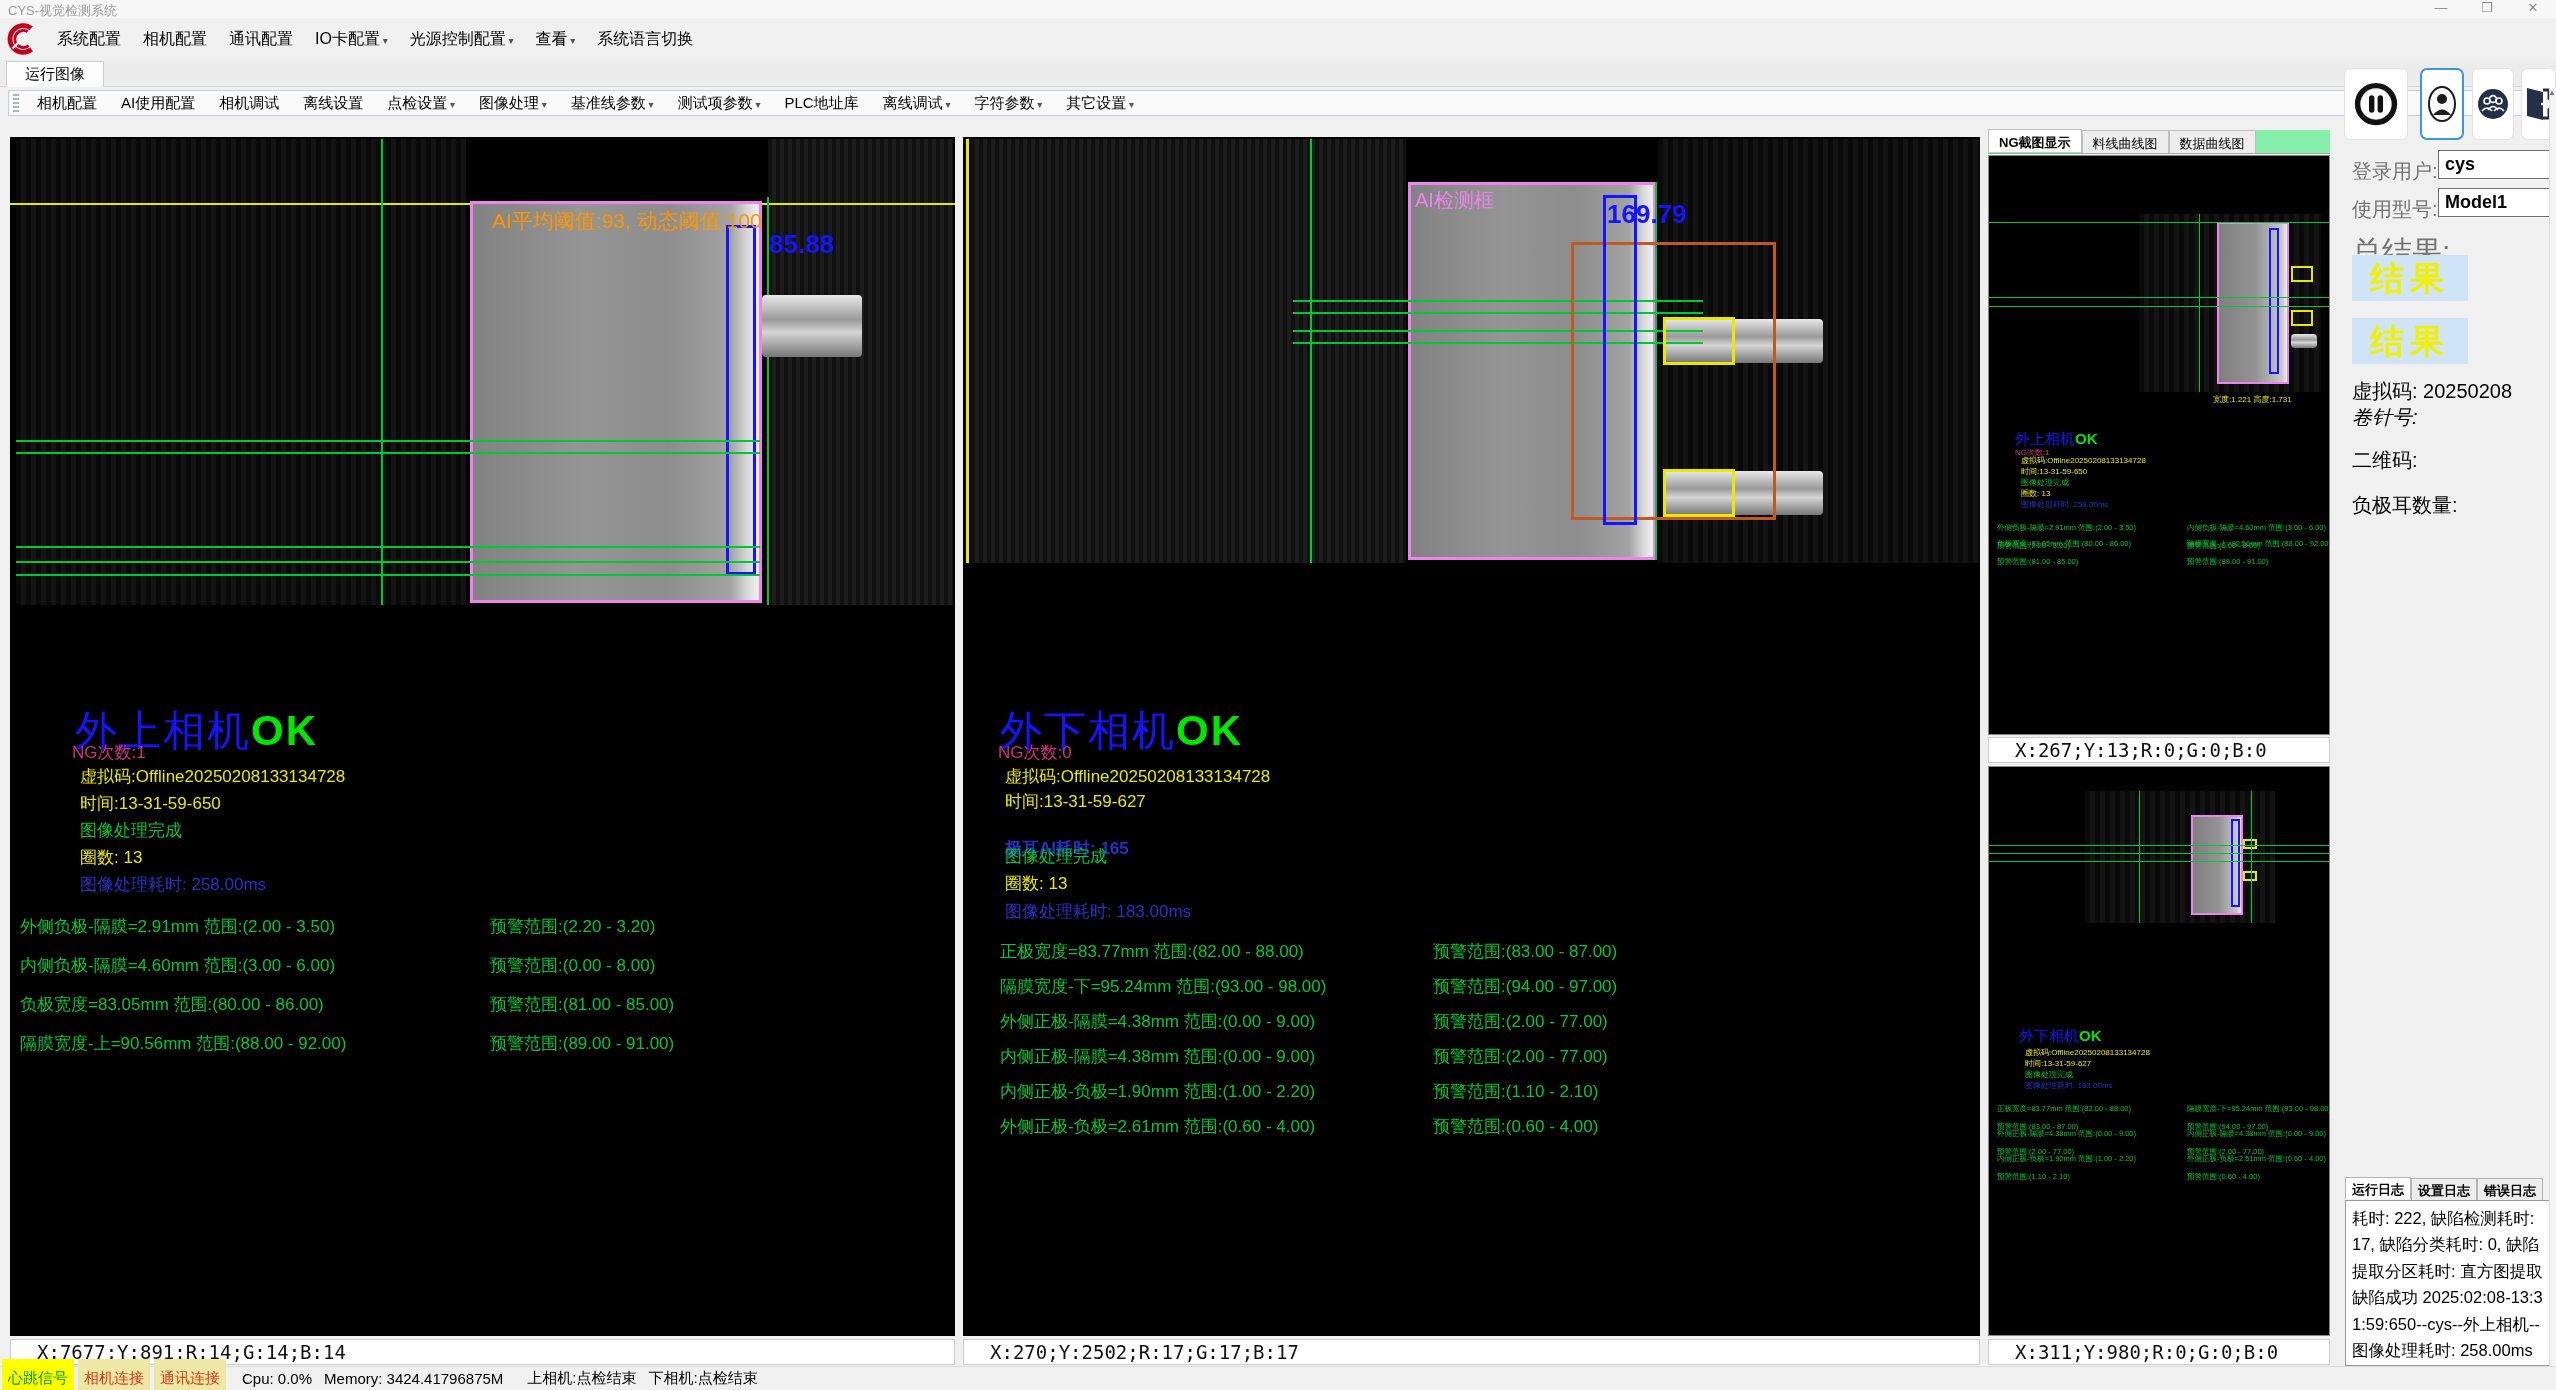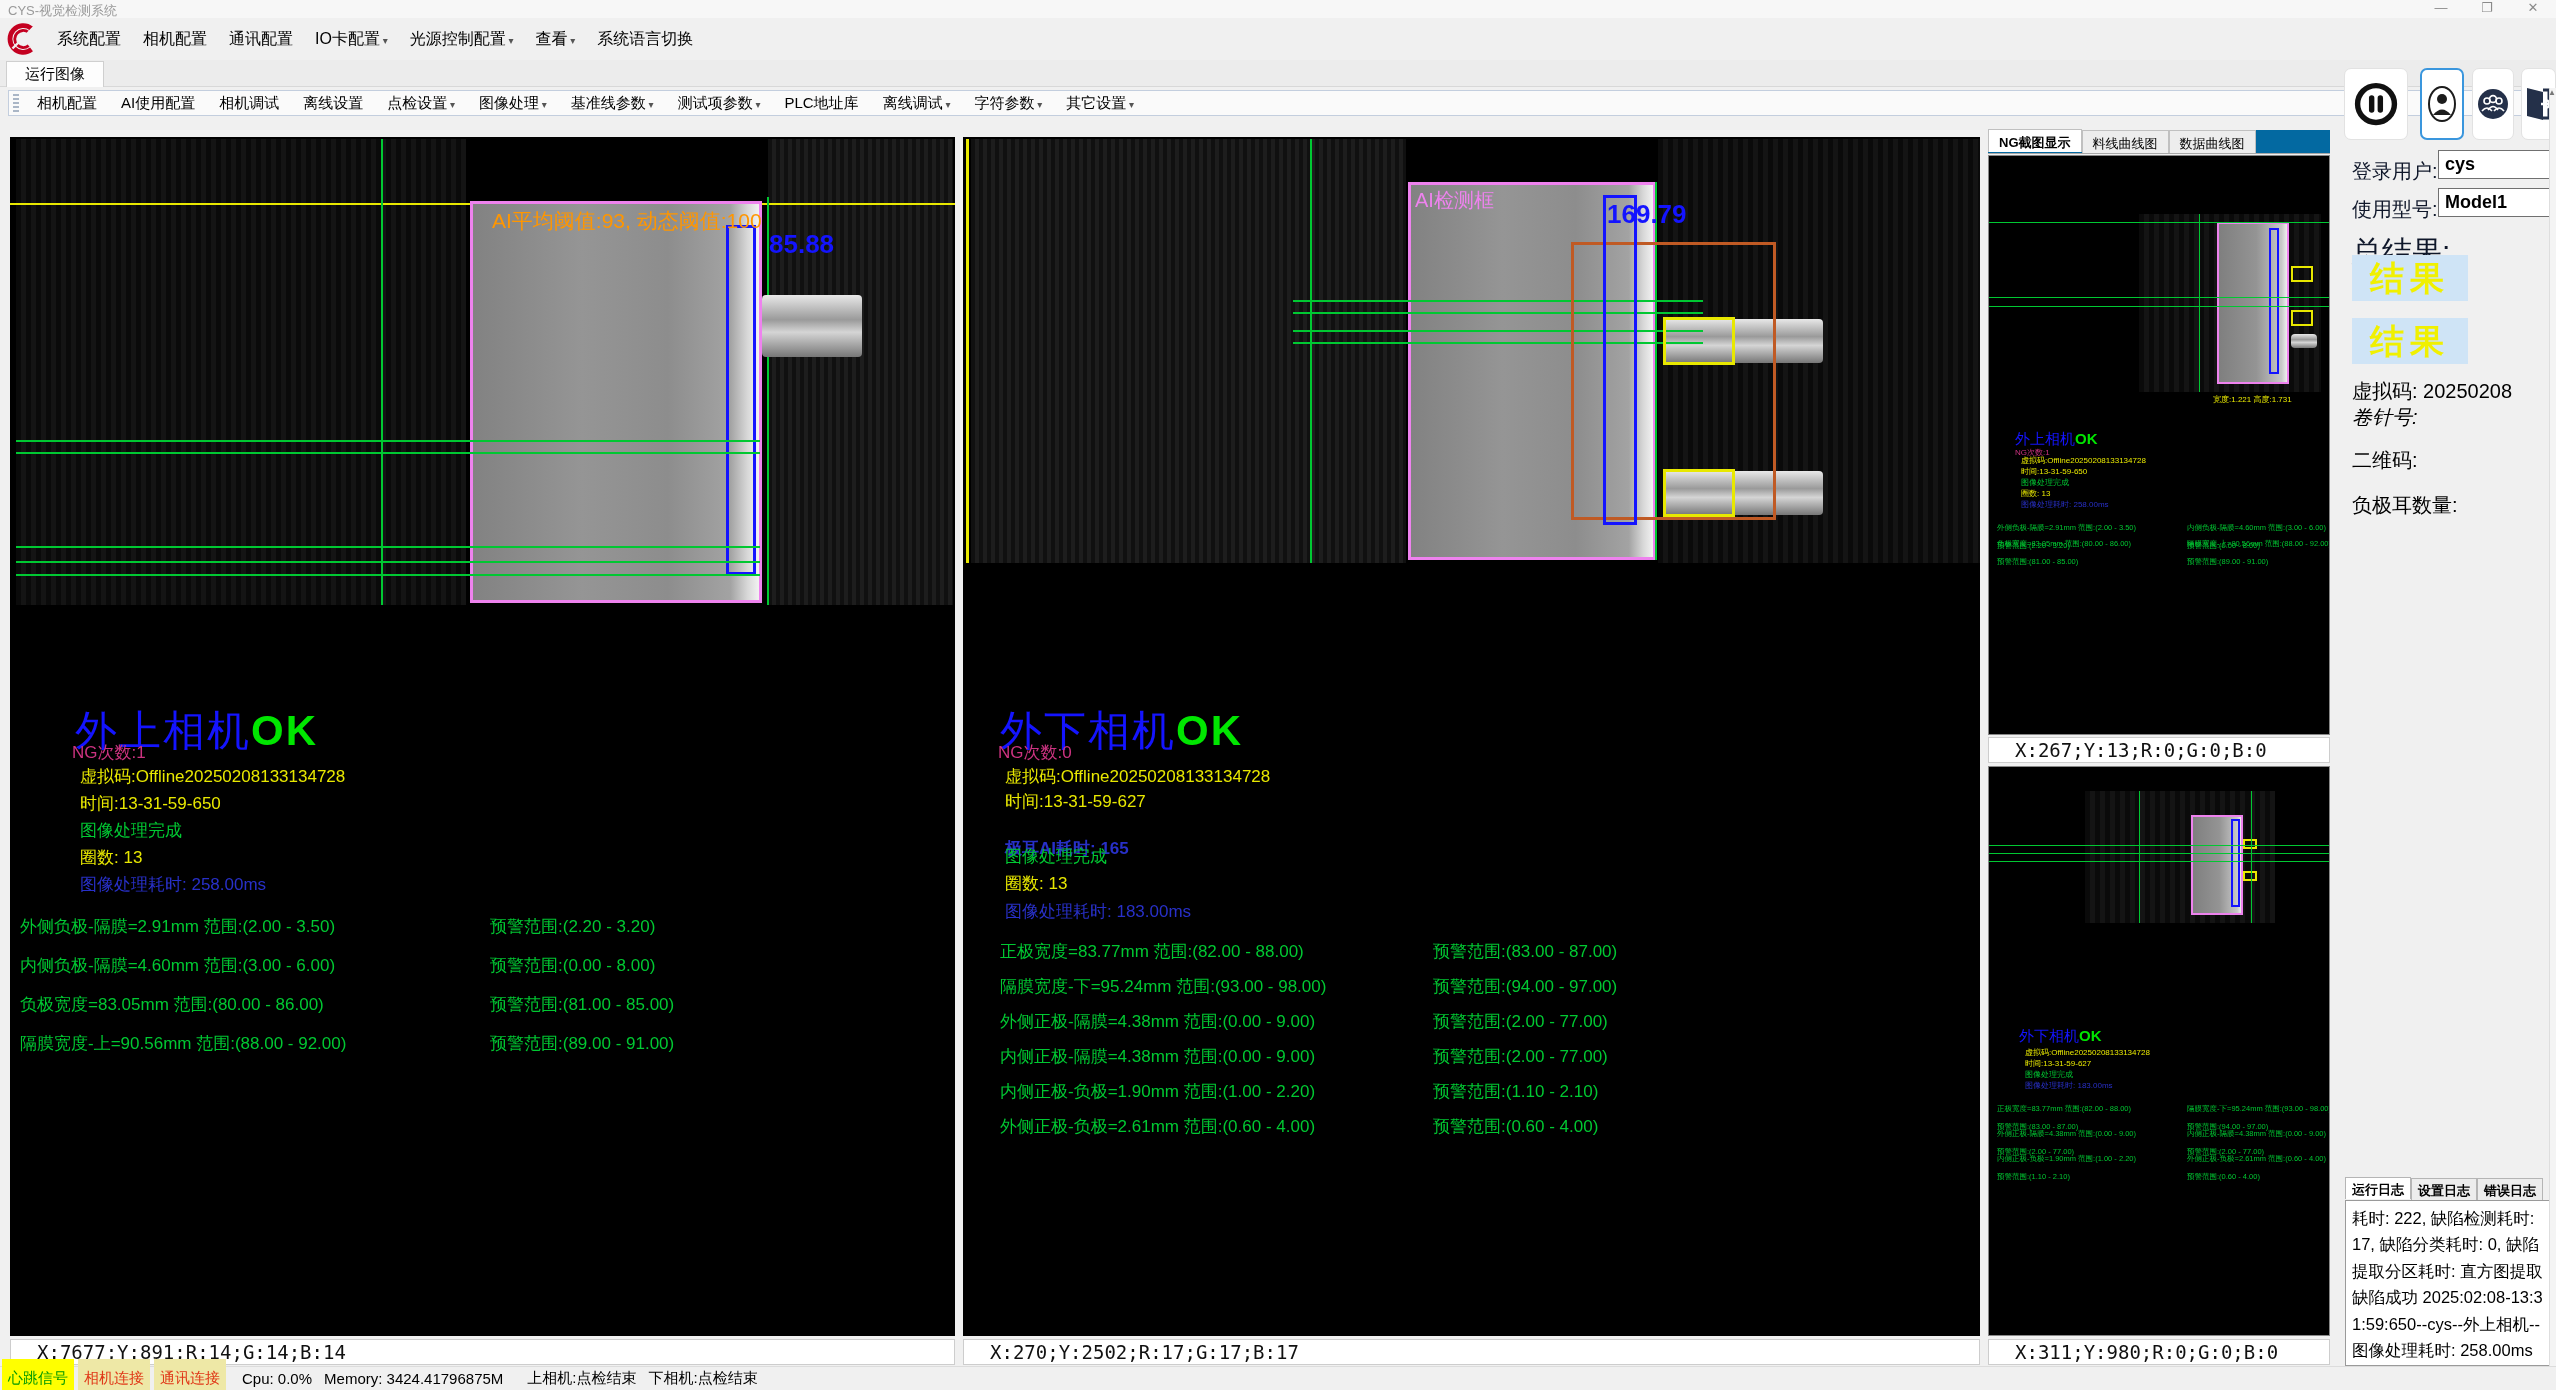--- a/index.html
+++ b/index.html
@@ -66,21 +66,21 @@
   .meas-right { grid-template-columns:433px auto; grid-auto-rows:35px; }
   .meas span { line-height:1.2; }
 
   .coord-strip { position:absolute; top:1339px; height:26px; background:#fff; border:1px solid #cdcdcd;
     font-family:"DejaVu Sans Mono", monospace; font-size:19px; color:#111; padding:1px 0 0 26px; }
   .strip-l { left:10px; width:945px; }
   .strip-m { left:963px; width:1017px; }
   .strip-r { left:1988px; width:342px; }
 
   
-  .ng-tabs { position:absolute; left:1988px; top:130px; width:342px; height:24px; display:flex; border-bottom:1px solid #a8a8a8; background:#0369a1; }
+  .ng-tabs { position:absolute; left:1988px; top:130px; width:342px; height:24px; display:flex; border-bottom:1px solid #a8a8a8; background:#86efac; }
   .ng-tab { font-size:13px; color:#000; padding:4px 10px 2px; border:1px solid #c0c0c0; border-bottom:none; background:#ededed; white-space:nowrap; cursor:default; }
   .ng-tab.selected { background:#fff; font-weight:bold; position:relative; top:-1px; }
 
   .thumb { position:absolute; left:1988px; width:342px; background:#000; border:1px solid #888; overflow:hidden; }
   .thumb1 { top:155px; height:580px; }
   .thumb2 { top:766px; height:570px; }
   .mini-scene { position:absolute; overflow:hidden; }
   .mini-img { position:absolute; border:2px solid #ee82ee;
     background:linear-gradient(90deg,#7f7f7f,#949494 55%,#c8c8c8 92%,#eee); }
   .mini-blue { position:absolute; border:2px solid #1414ff; }
@@ -96,21 +96,21 @@
   .mm1 { grid-auto-rows:15.5px; } .mm2 { grid-auto-rows:25px; }
 
   
   .tr-btn { position:absolute; top:68px; height:72px; background:#fff; border:1px solid #e2e2e2; border-radius:7px;
     display:flex; align-items:center; justify-content:center; cursor:default; }
   .btn-pause { left:2344px; width:64px; }
   .btn-user { left:2420px; width:44px; border:2px solid #3a96dd; }
   .btn-users { left:2472px; width:42px; }
   .btn-exit { left:2521px; width:35px; }
 
-  .sb-label { position:absolute; font-size:20px; color:#0f172a; white-space:nowrap; }
+  .sb-label { position:absolute; font-size:20px; color:#737373; white-space:nowrap; }
   .sb-input { position:absolute; left:2438px; width:118px; background:#fff; border:1px solid #707070;
     font-size:18px; font-weight:bold; color:#000; padding:3px 6px; white-space:nowrap; }
   .result-box { position:absolute; left:2352px; width:116px; height:46px; background:#cfe4f6;
     color:#f0f000; font-size:34px; font-weight:bold; text-align:center; line-height:46px; letter-spacing:6px; }
   .sidebar-rows { position:absolute; left:2352px; top:370px; width:200px; }
   .sb-row { position:absolute; left:0; font-size:20px; color:#000; white-space:nowrap; }
   .sb-row:nth-of-type(1){ top:8px; } .sb-row:nth-of-type(2){ top:34px;font-style:italic; }
   .sb-row:nth-of-type(3){ top:77px; } .sb-row:nth-of-type(4){ top:122px; }
 
   

